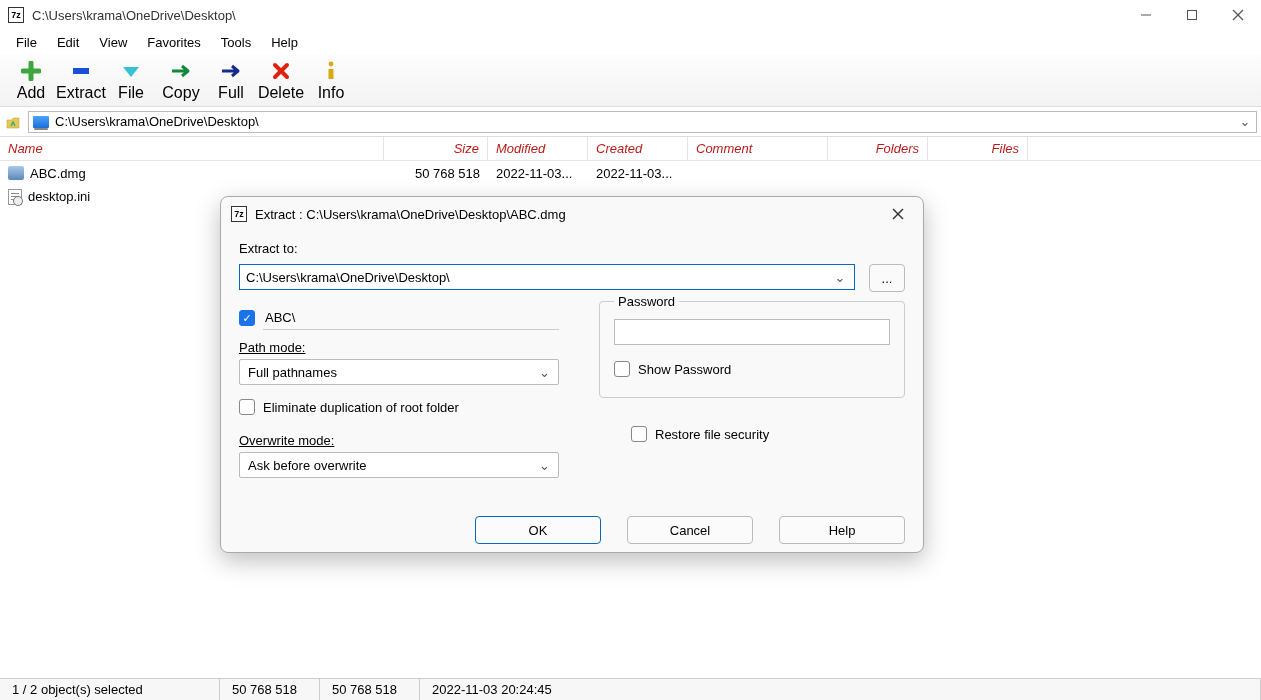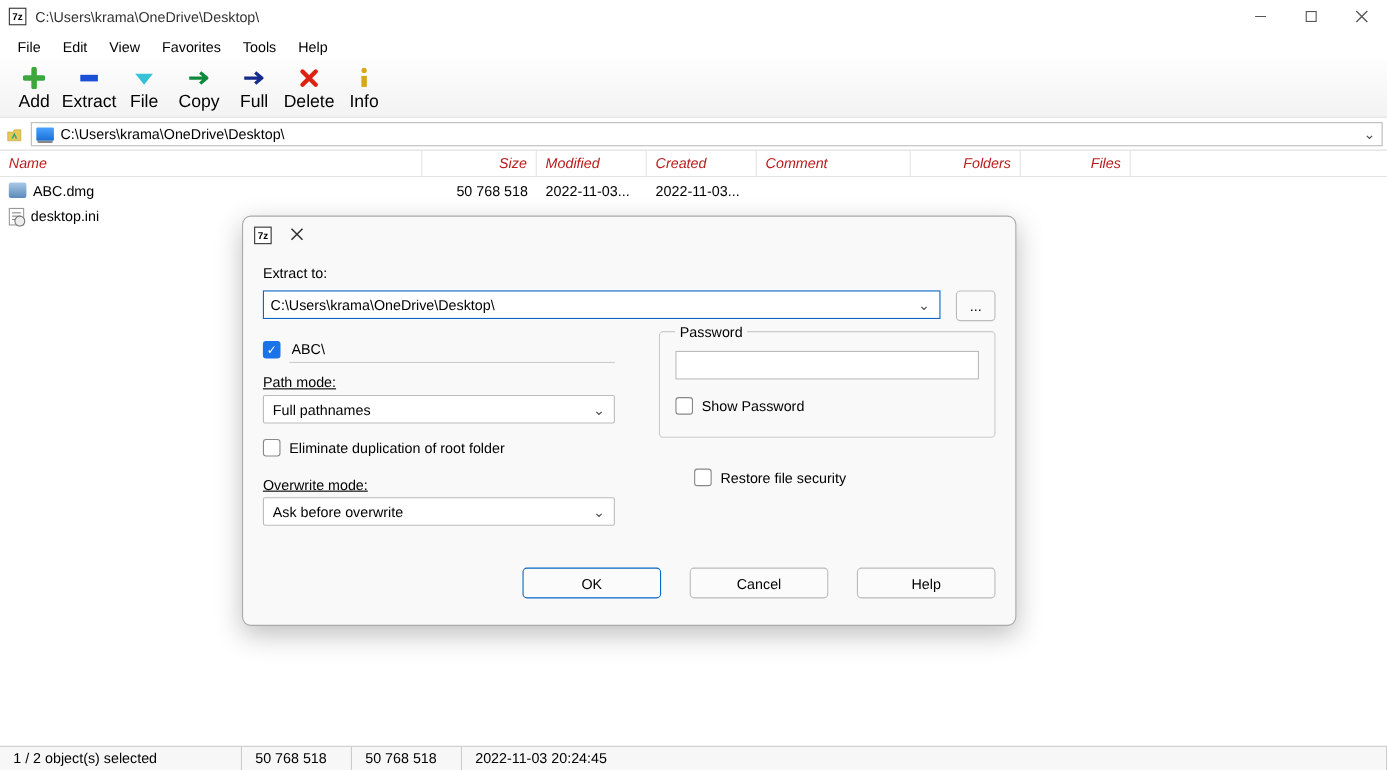--- a/index.html
+++ b/index.html
@@ -61,21 +61,21 @@
 .statusbar .sseg { padding: 0 12px; border-right: 1px solid #ccc; height: 100%; display: flex; align-items: center; }
 .statusbar .sseg:first-child{width:220px;}
 .statusbar .sseg.wi{width:100px;}
 
 
 .dialog { position: absolute; left: 220px; top: 196px; width: 704px; background: #f9f9f9; border: 1px solid #aaa; border-radius: 8px; box-shadow: 0 8px 24px rgba(0,0,0,0.25); }
 .dlg-title { height: 34px; display: flex; align-items: center; padding: 0 10px; }
 .dlg-title .dlg-icon { width: 16px; height: 16px; border: 1px solid #333; display:flex;align-items:center;justify-content:center;font-size:9px;font-weight:bold; margin-right:8px; background:#fff;}
 .dlg-title .dlg-text { flex: 1; }
 .dlg-title .dlg-close { width: 30px; text-align: center; font-size: 15px; cursor: default; }
-.dlg-body { padding: 10px 18px 24px 18px; }
+.dlg-body { padding: 10px 18px 8px 18px; }
 .dlg-row { margin-bottom: 8px; }
 .dlg-combo { display:flex; border: 1px solid #0a66c2; background: #fff; height: 26px; align-items:center; padding: 0 6px; }
 .dlg-combo .ctext { flex:1; }
 .dlg-combo .cdd { width: 16px; text-align:center; color:#555; }
 .browse-btn { width: 36px; height: 28px; border: 1px solid #bbb; border-radius: 4px; background: #fafafa; display:flex;align-items:center;justify-content:center; }
 .extract-row { display:flex; gap:14px; align-items:flex-start; }
 .extract-row .ermain { flex:1; }
 
 .two-col { display:flex; gap: 40px; margin-top: 8px;}
 .col-left { flex: 1; }
@@ -241,20 +241,21 @@
 <div class="statusbar">
   <div class="sseg">1 / 2 object(s) selected</div>
   <div class="sseg wi">50 768 518</div>
   <div class="sseg wi">50 768 518</div>
   <div class="sseg" style="flex:1">2022-11-03 20:24:45</div>
 </div>
 
 <div class="dialog">
   <div class="dlg-title">
     <div class="dlg-icon">7z</div>
+    <div class="dlg-text">Extract : C:\Users\krama\OneDrive\Desktop\ABC.dmg</div>
     <div class="dlg-close">
       <svg width="12" height="12">
           <line x1="1" y1="1" x2="11" y2="11" stroke="#333" stroke-width="1.4"></line>
           <line x1="11" y1="1" x2="1" y2="11" stroke="#333" stroke-width="1.4"></line>
         </svg>
     </div>
   </div>
   <div class="dlg-body">
     <div class="dlg-row">Extract to:</div>
     <div class="extract-row">

